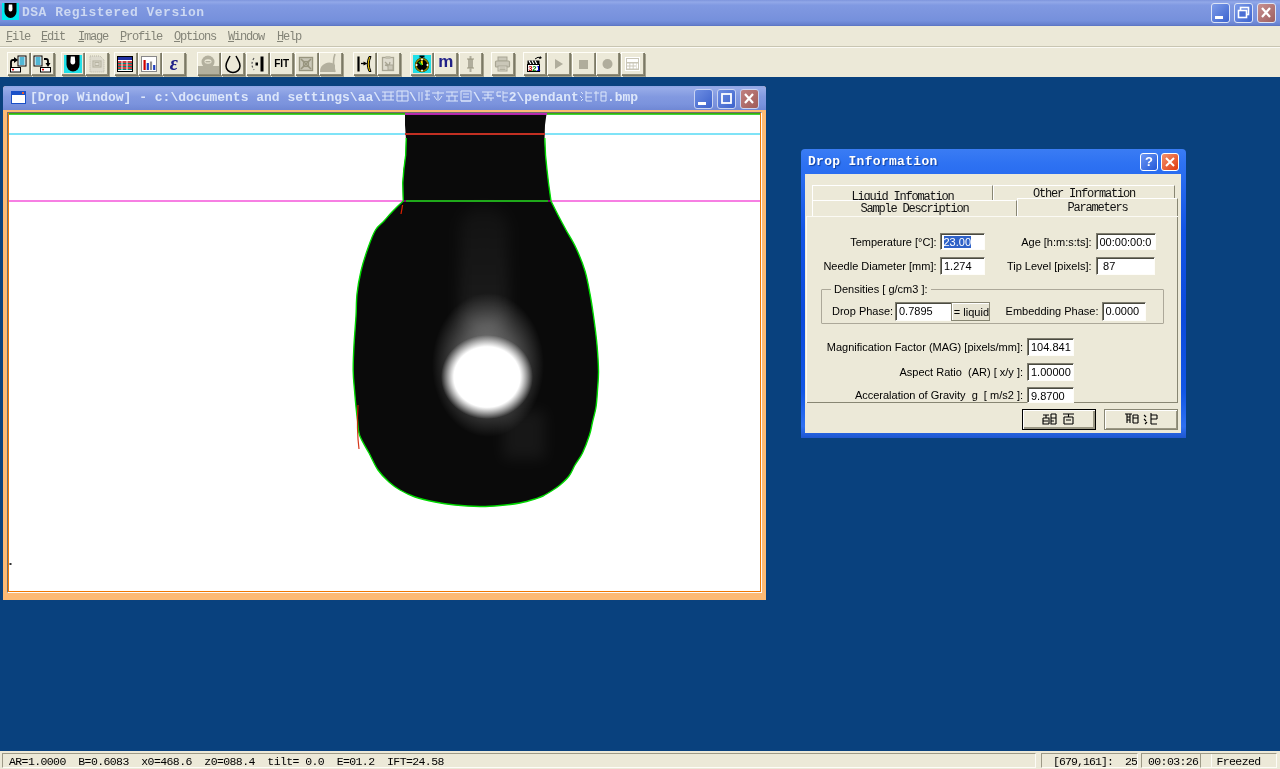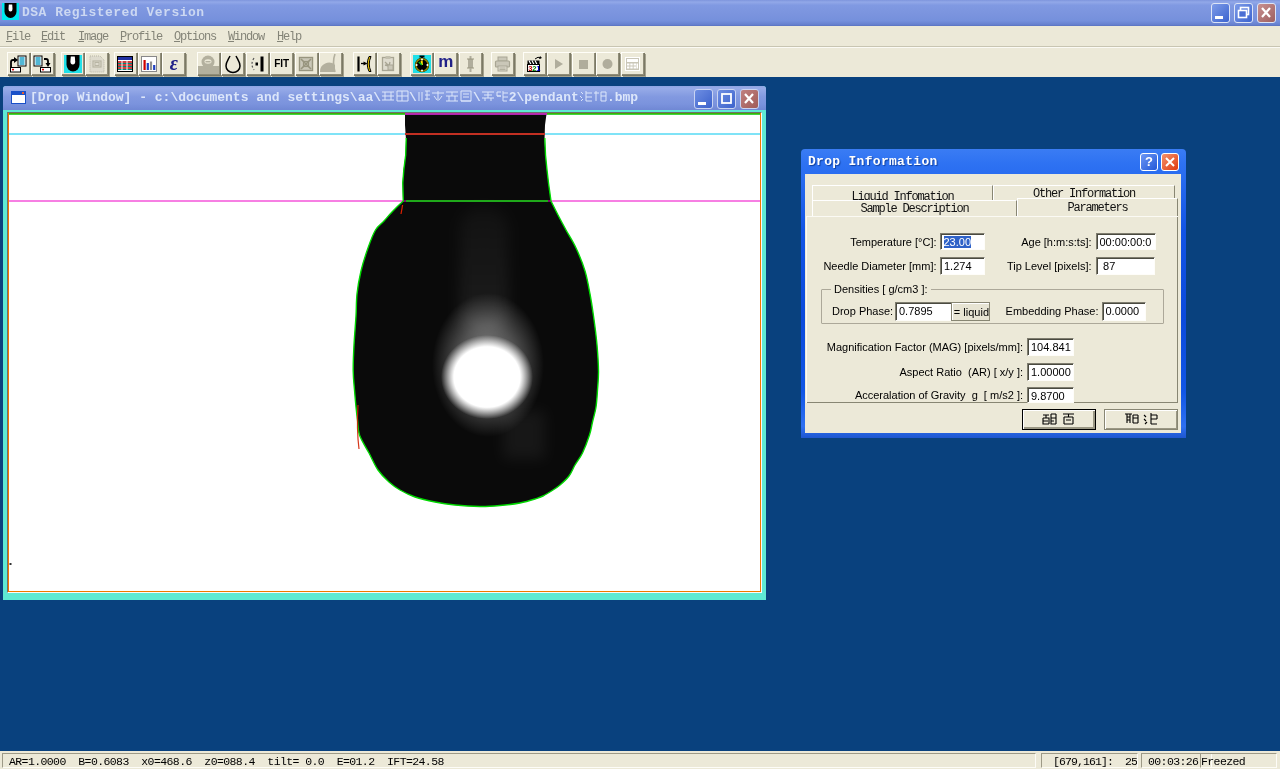--- a/index.html
+++ b/index.html
@@ -18,21 +18,21 @@
 #menudiv { left:0; top:46px; width:1280px; height:2px; background:#ECE9D8; border-top:1px solid #c8c5b2; box-shadow:0 1px 0 #fbfaf4 inset; }
 
 #toolbar { left:0; top:48px; width:1280px; height:29px; background:#ECE9D8; }
 .tbtn { position:absolute; top:4px; width:23px; height:23px; background:#ECE9D8;
   box-shadow:inset 1px 1px 0 #fffef8, inset -1px -1px 0 #908d79, 1px 1px 0 #7b7965, 2px 2px 0 #a5a28e;
   display:flex; align-items:center; justify-content:center; }
 
 #mdi { left:0; top:77px; width:1280px; height:674px; background:#09417e; }
 
 #dropwin { left:3px; top:86px; width:763px; height:514px;
-  background:#5eead4; border-radius:3px 3px 0 0; }
+  background:#fdba74; border-radius:3px 3px 0 0; }
 #droptitle { left:0; top:0; width:763px; height:24px; border-radius:3px 3px 0 0;
   background:linear-gradient(180deg,#8ea4e4 0%,#97abe8 10%,#8299e0 45%,#7b93dd 75%,#7088d4 100%); }
 #droptitletext { left:27px; top:4px; color:#dce6fa; font:bold 13px "Liberation Mono",monospace; white-space:nowrap; }
 .cwbtn { top:3px; width:19px; height:20px; border-radius:3px; border:1px solid #c9d4f2; }
 #dropframe { left:4px; top:26px; width:755px; height:481px;
   border:1px solid; border-color:#6f6f6f #fbfbfb #fbfbfb #6f6f6f; background:#fff; }
 #dropcontent { position:absolute; left:0; top:0; width:753px; height:479px; }
 
 #dlg { left:801px; top:149px; width:385px; height:289px; border-radius:4px 4px 0 0;
   background:linear-gradient(180deg,#3a7cf4 0%,#2e72f2 5%,#1254e6 28%,#0b4adc 58%,#1156e6 84%,#2e70f2 96%,#1d56d0 100%); }
@@ -401,14 +401,14 @@
       <svg width="15" height="14" viewBox="0 0 15 14">
           <path d="M1,3l2,2M1,7l2,2M2,12l2,-2M8,1v11M8,3h6M8,7h6M8,12h6M14,3v4" stroke="#000" stroke-width="1.1" fill="none"></path>
         </svg>
     </div>
   </div>
 </div>
 <div class="abs" id="status">
   <div class="spanel" style="left:2px;width:1034px">AR=1.0000&nbsp; B=0.6083&nbsp; x0=468.6&nbsp; z0=088.4&nbsp; tilt= 0.0&nbsp; E=01.2&nbsp; IFT=24.58</div>
   <div class="spanel" style="left:1041px;width:97px;padding-left:11px;letter-spacing:-0.9px">[679,161]:&nbsp; 255</div>
   <div class="spanel" style="left:1141px;width:71px">00:03:26</div>
-  <div class="spanel" style="left:1200px;width:77px;padding-left:0">Freezed</div>
+  <div class="spanel" style="left:1200px;width:77px;text-align:center;padding-left:0">Freezed</div>
 </div>
 
 </body></html>

